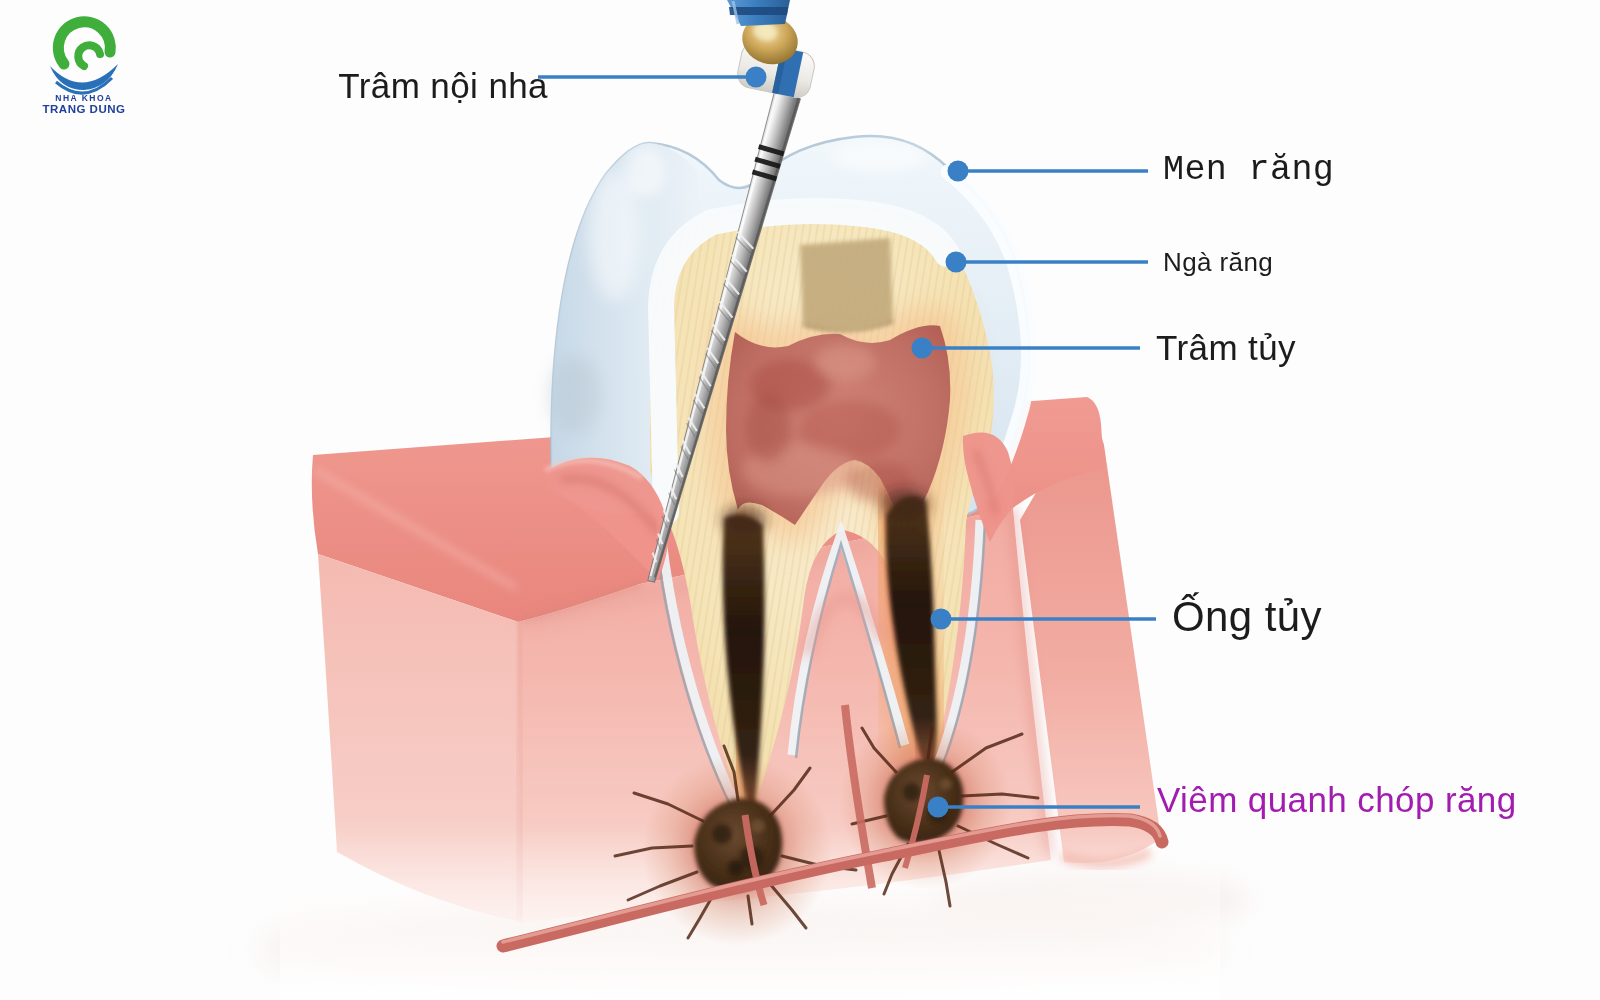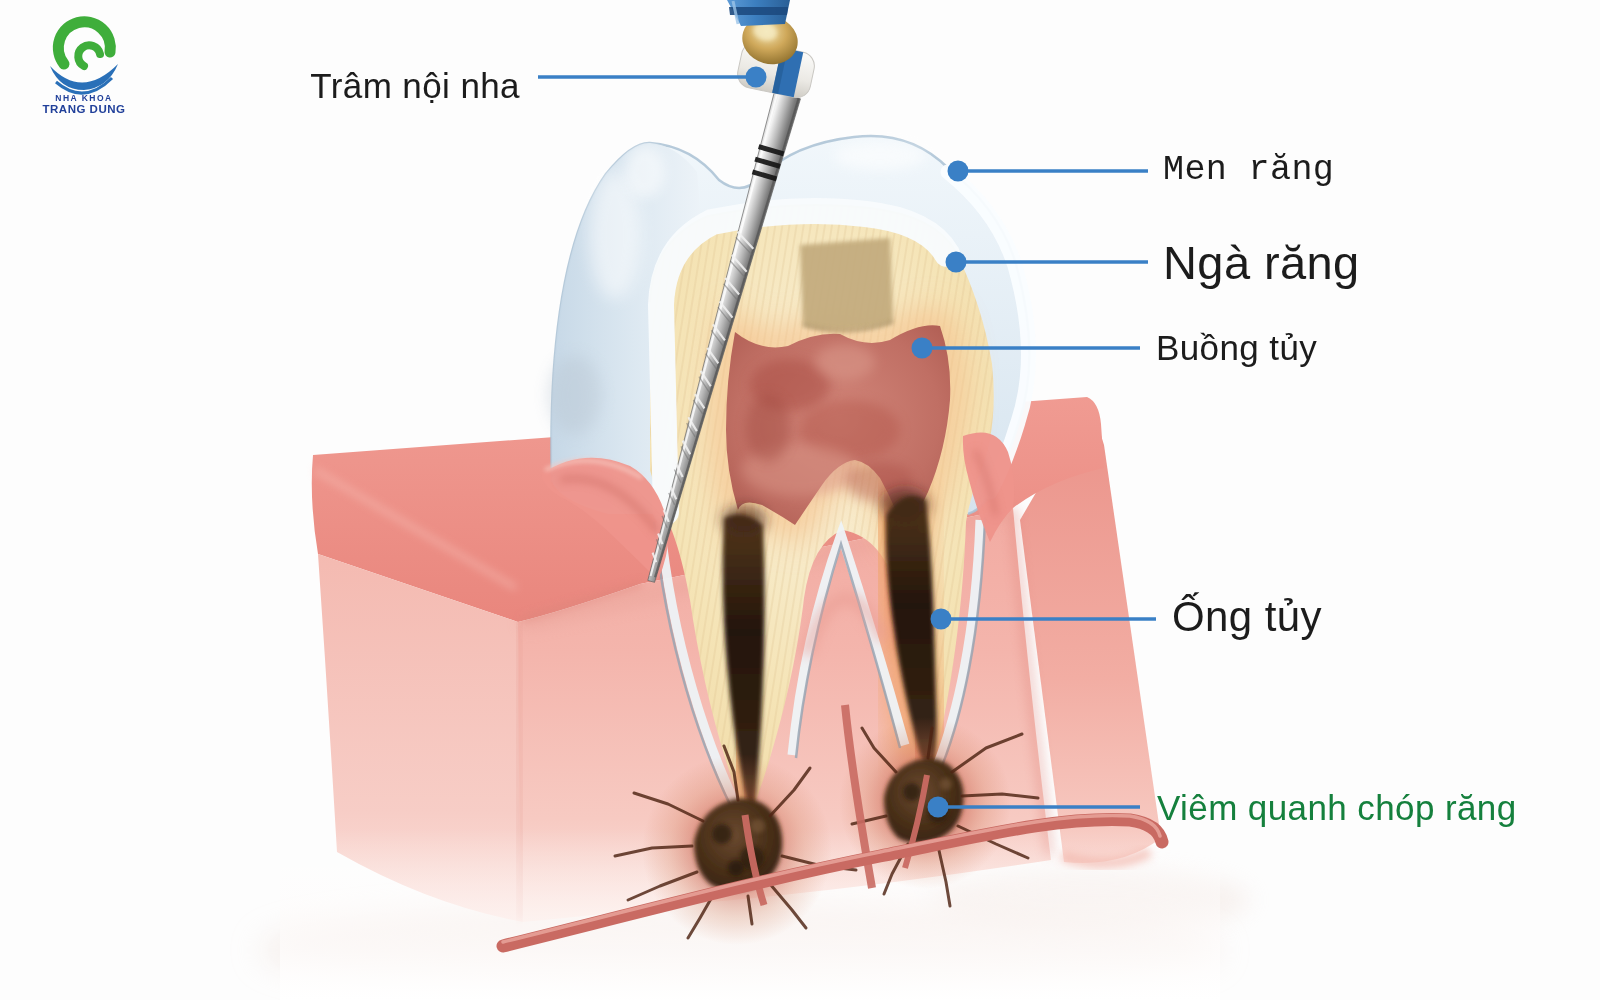--- a/index.html
+++ b/index.html
@@ -339,26 +339,26 @@
       <line x1="956" y1="262" x2="1148" y2="262" stroke="#3a80c6" stroke-width="3.6"></line>
       <circle cx="956" cy="262" r="10.5" fill="#3a80c6"></circle>
       <line x1="922" y1="348" x2="1140" y2="348" stroke="#3a80c6" stroke-width="3.6"></line>
       <circle cx="922" cy="348" r="10.5" fill="#3a80c6"></circle>
       <line x1="941" y1="619" x2="1156" y2="619" stroke="#3a80c6" stroke-width="3.6"></line>
       <circle cx="941" cy="619" r="10.5" fill="#3a80c6"></circle>
       <line x1="938" y1="807" x2="1140" y2="807" stroke="#3a80c6" stroke-width="3.6"></line>
       <circle cx="938" cy="807" r="10.5" fill="#3a80c6"></circle>
     </svg>
 
-  <div class="label align-right" style="left: 520px; top: 86px; font-size: 35px; color: rgb(28, 28, 28);">Trâm nội nha</div>
+  <div class="label align-right" style="left: 548px; top: 86px; font-size: 35px; color: rgb(28, 28, 28);">Trâm nội nha</div>
   <div class="label align-left" style="left: 1163px; top: 170px; font-size: 35px; color: rgb(28, 28, 28); font-family: Liberation Mono, monospace;">Men răng</div>
-  <div class="label align-left" style="left: 1163px; top: 262px; font-size: 47px; color: rgb(28, 28, 28);">Ngà răng</div>
-  <div class="label align-left" style="left: 1156px; top: 348px; font-size: 35px; color: rgb(28, 28, 28);">Buồng tủy</div>
+  <div class="label align-left" style="left: 1163px; top: 262px; font-size: 26px; color: rgb(28, 28, 28);">Ngà răng</div>
+  <div class="label align-left" style="left: 1156px; top: 348px; font-size: 35px; color: rgb(28, 28, 28);">Trâm tủy</div>
   <div class="label align-left" style="left: 1172px; top: 617px; font-size: 42px; color: rgb(28, 28, 28);">Ống tủy</div>
-  <div class="label align-left" style="left: 1157px; top: 800px; font-size: 35px; color: #15803d; margin-top: 8px;">Viêm quanh chóp răng</div>
+  <div class="label align-left" style="left: 1157px; top: 800px; font-size: 35px; color: #a21caf;">Viêm quanh chóp răng</div>
 
   <svg class="logo" viewBox="0 0 120 110">
     <g>
       <path d="M22,52 A26,26 0 1 1 68,40" fill="none" stroke="#3fae3b" stroke-width="11" stroke-linecap="round" transform="translate(18,4)"></path>
       <path d="M46,50 A11,11 0 1 1 62,38" fill="none" stroke="#3fae3b" stroke-width="8" stroke-linecap="round" transform="translate(14,8)"></path>
       <path d="M26,56 Q58,90 94,54 Q84,78 60,80 Q36,80 26,56 Z" fill="#2a70b8" transform="translate(0,2)"></path>
       <path d="M32,68 Q60,92 88,64" fill="none" stroke="#2a70b8" stroke-width="3" transform="translate(0,6)"></path>
     </g>
     <text x="60" y="93" text-anchor="middle" font-size="8.5" letter-spacing="1.5" fill="#21409a">NHA KHOA</text>
     <text x="60" y="105" text-anchor="middle" font-size="11.5" letter-spacing="0.5" fill="#21409a">TRANG DUNG</text>

